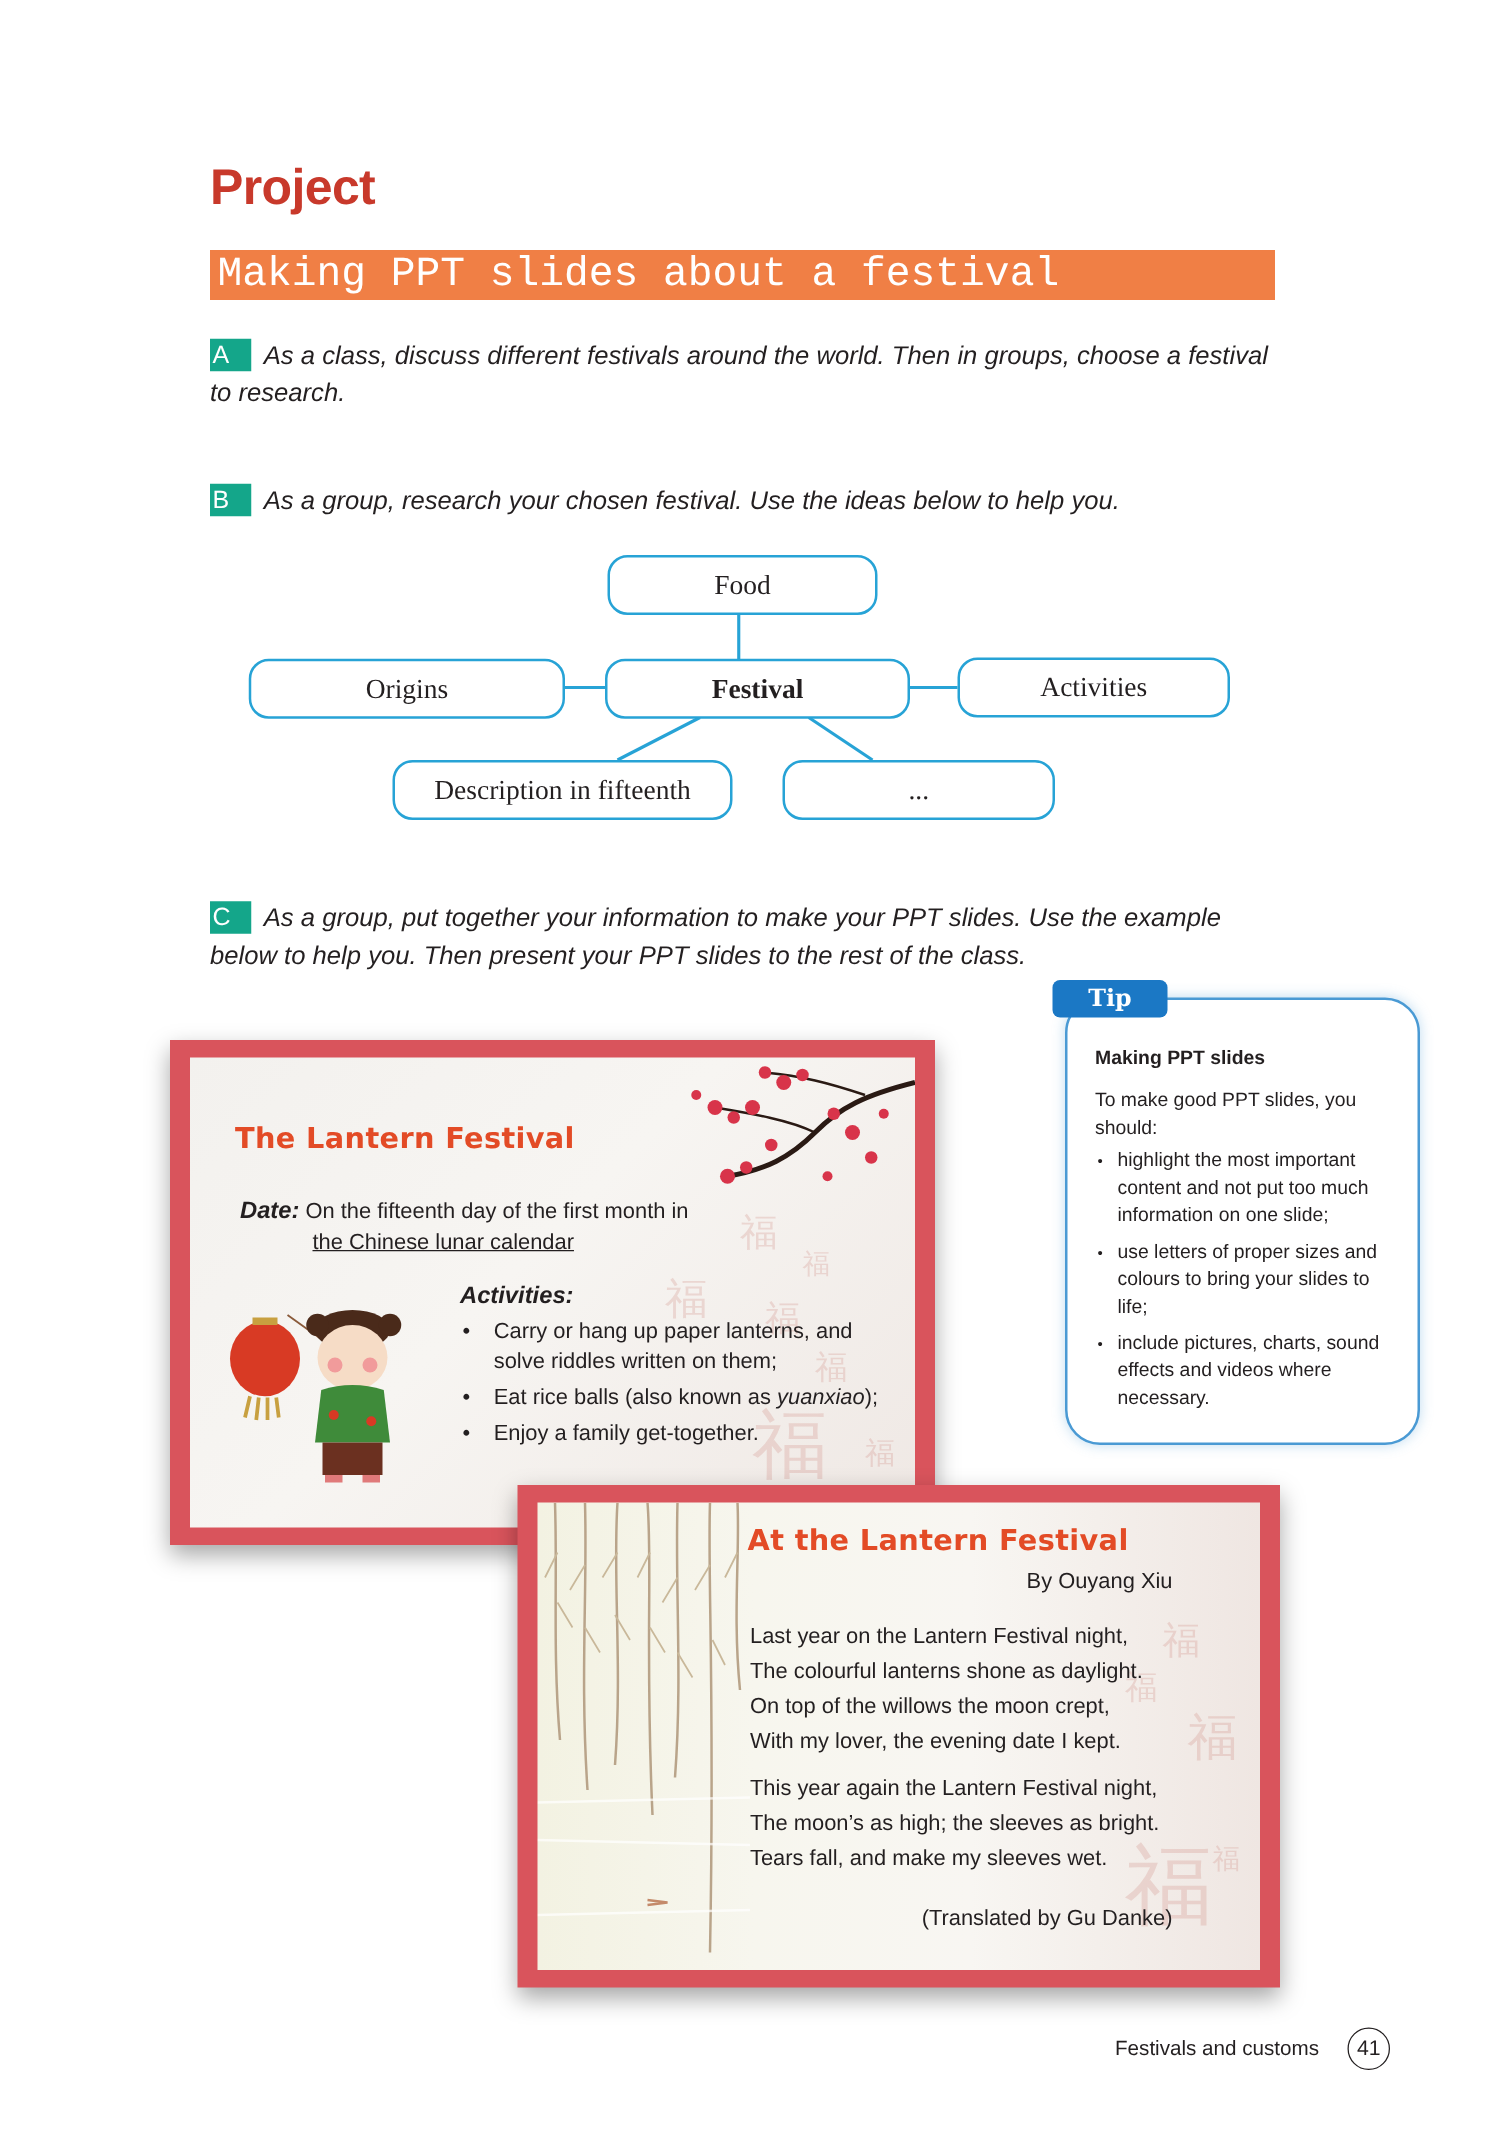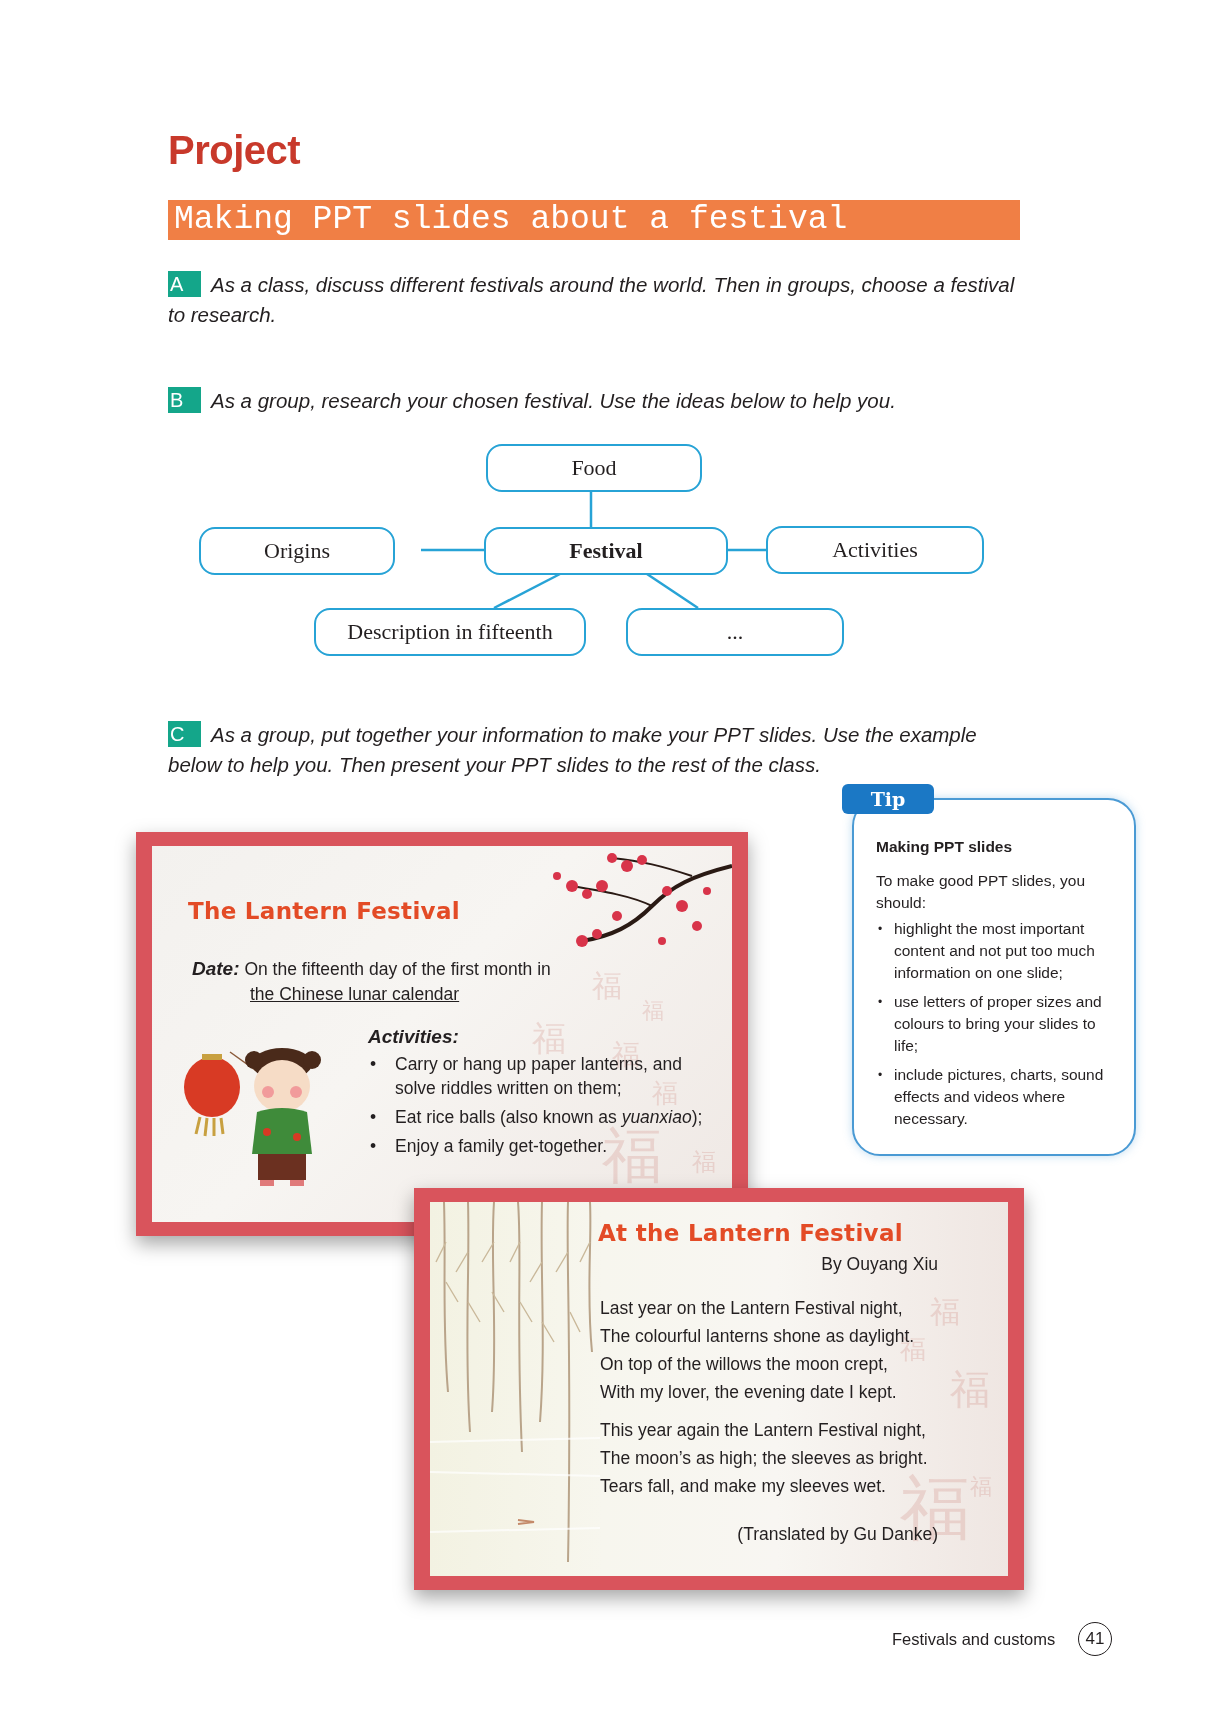--- a/index.html
+++ b/index.html
@@ -93,21 +93,21 @@
 </div>
 
 <svg class="mindmap" viewBox="0 0 1207 700">
   <line x1="591" y1="492" x2="591" y2="528" stroke="#27a3d6" stroke-width="2.5"></line>
   <line x1="421" y1="550" x2="484" y2="550" stroke="#27a3d6" stroke-width="2.5"></line>
   <line x1="702" y1="550" x2="766" y2="550" stroke="#27a3d6" stroke-width="2.5"></line>
   <line x1="560" y1="574" x2="494" y2="608" stroke="#27a3d6" stroke-width="2.5"></line>
   <line x1="647" y1="574" x2="698" y2="608" stroke="#27a3d6" stroke-width="2.5"></line>
 </svg>
 <div class="mm-box" style="left:486px; top:444px; width:216px; height:48px;">Food</div>
-<div class="mm-box" style="left:199px; top:527px; width:196px; height:48px;">Origins</div>
+<div class="mm-box" style="left:199px; top:527px; width:253px; height:48px;">Origins</div>
 <div class="mm-box center" style="left:484px; top:527px; width:244px; height:48px;">Festival</div>
 <div class="mm-box" style="left:766px; top:526px; width:218px; height:48px;">Activities</div>
 <div class="mm-box" style="left:314px; top:608px; width:272px; height:48px;">Description in fifteenth</div>
 <div class="mm-box" style="left:626px; top:608px; width:218px; height:48px;">...</div>
 
 <div class="section" style="top:720px;">
   <span class="badge">C</span><span>As a group, put together your information to make your PPT slides. Use the example below to help you. Then present your PPT slides to the rest of the class.</span>
 </div>
 
 <div class="slide slide1">

